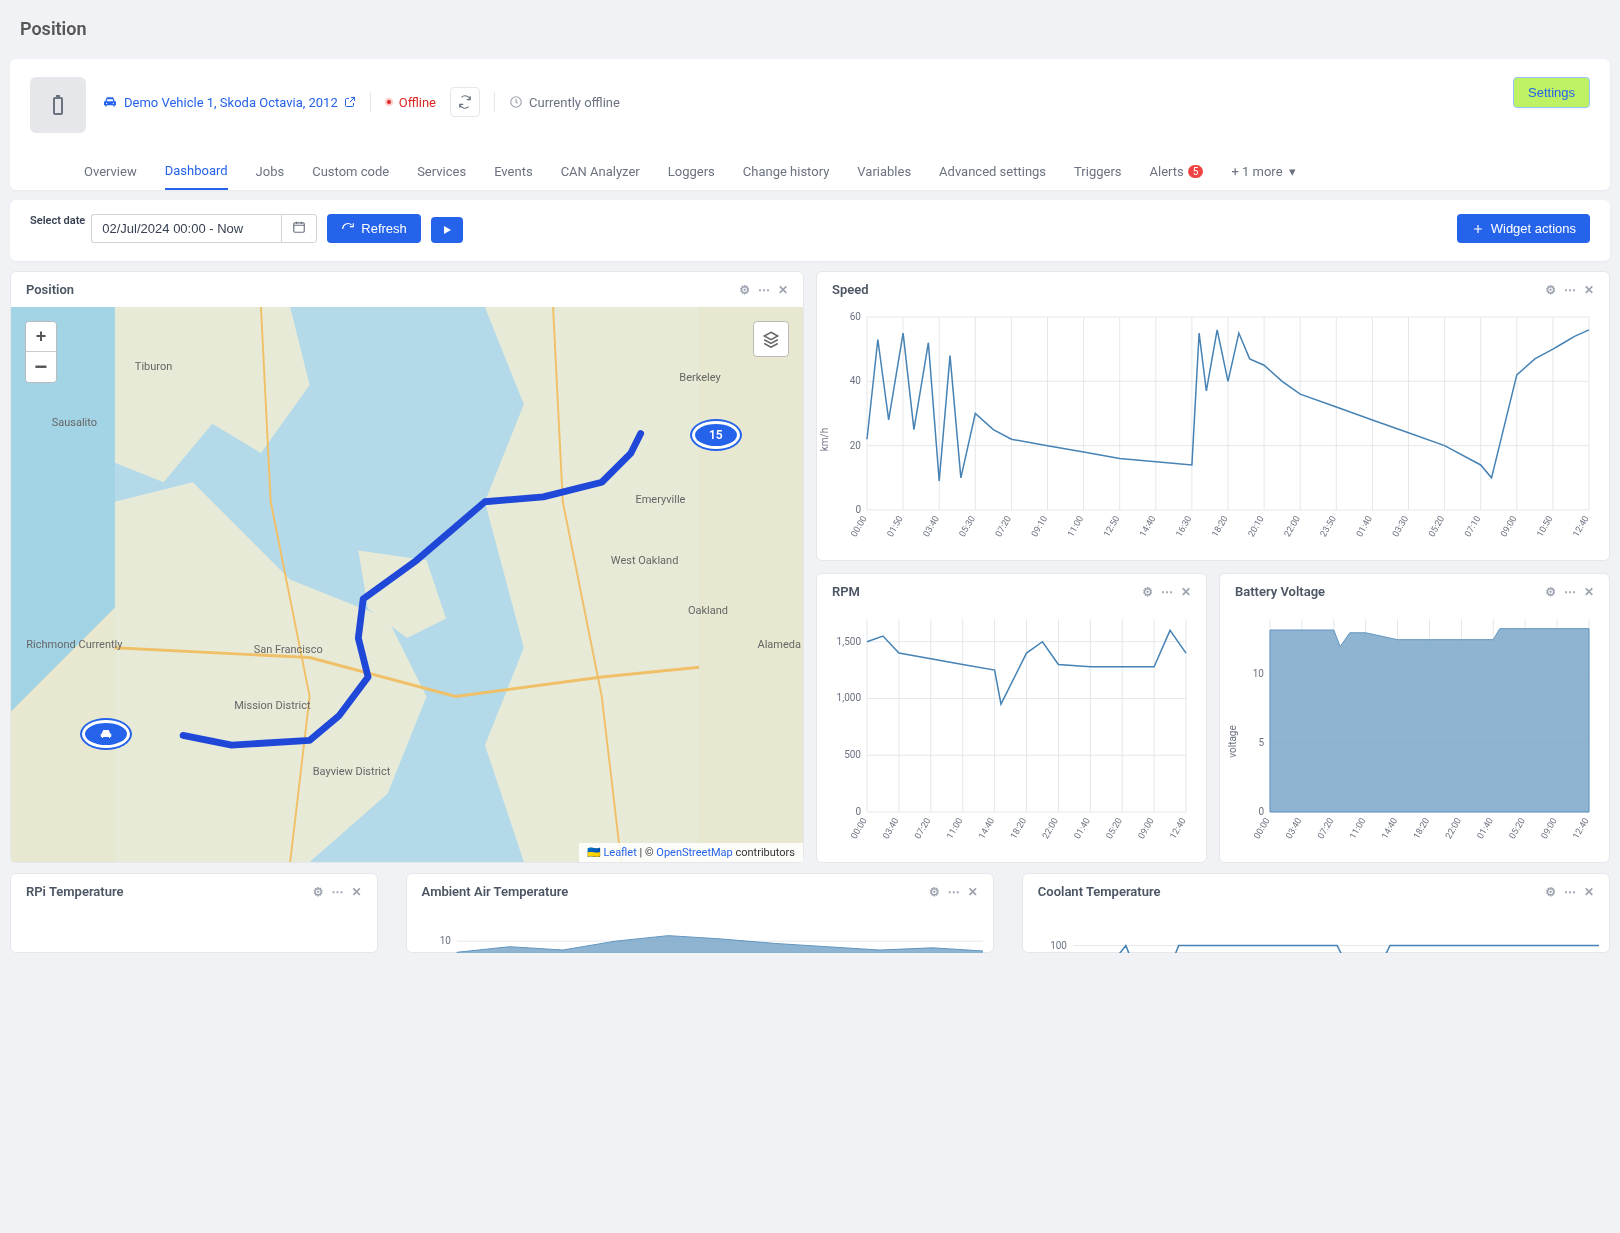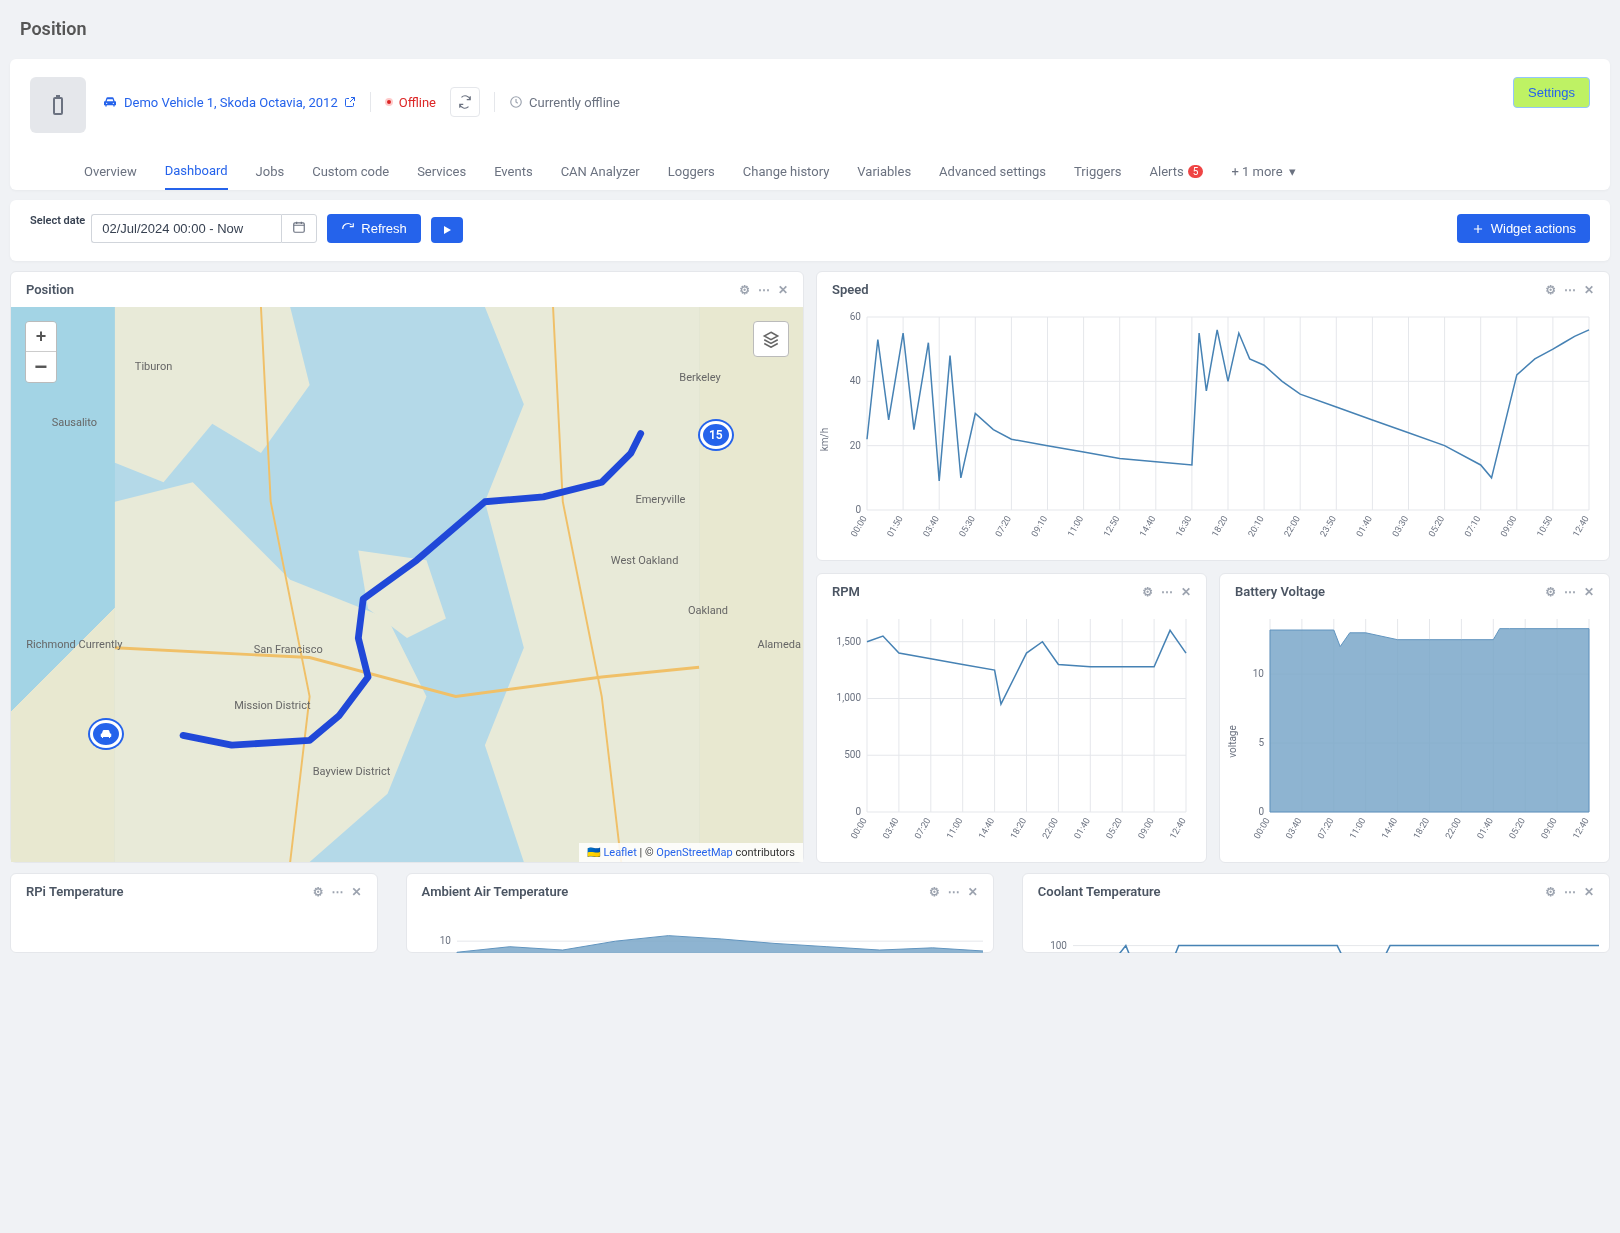--- a/index.html
+++ b/index.html
@@ -107,21 +107,21 @@
 }
 .map-zoom button:last-child { border-bottom: none; font-size: 22px; line-height: 20px; }
 .map-layers {
   position: absolute; top: 14px; right: 14px;
   width: 36px; height: 36px; background: #fff;
   border: 1px solid #bbb; border-radius: 4px;
   display: flex; align-items: center; justify-content: center;
   cursor: pointer; color: #666;
 }
 .map-marker {
-  position: absolute; width: 32px; height: 28px;
+  position: absolute; width: 48px; height: 28px;
   background: #2563eb; color: #fff; border-radius: 50%;
   border: 3px solid #fff; box-shadow: 0 0 0 2px #2563eb;
   display: flex; align-items: center; justify-content: center;
   font-size: 12px; font-weight: 600;
   transform: translate(-50%, -50%);
 }
 .map-attribution {
   position: absolute; bottom: 0; right: 0;
   background: rgba(255,255,255,0.85); padding: 3px 8px;
   font-size: 11px; color: #333;

